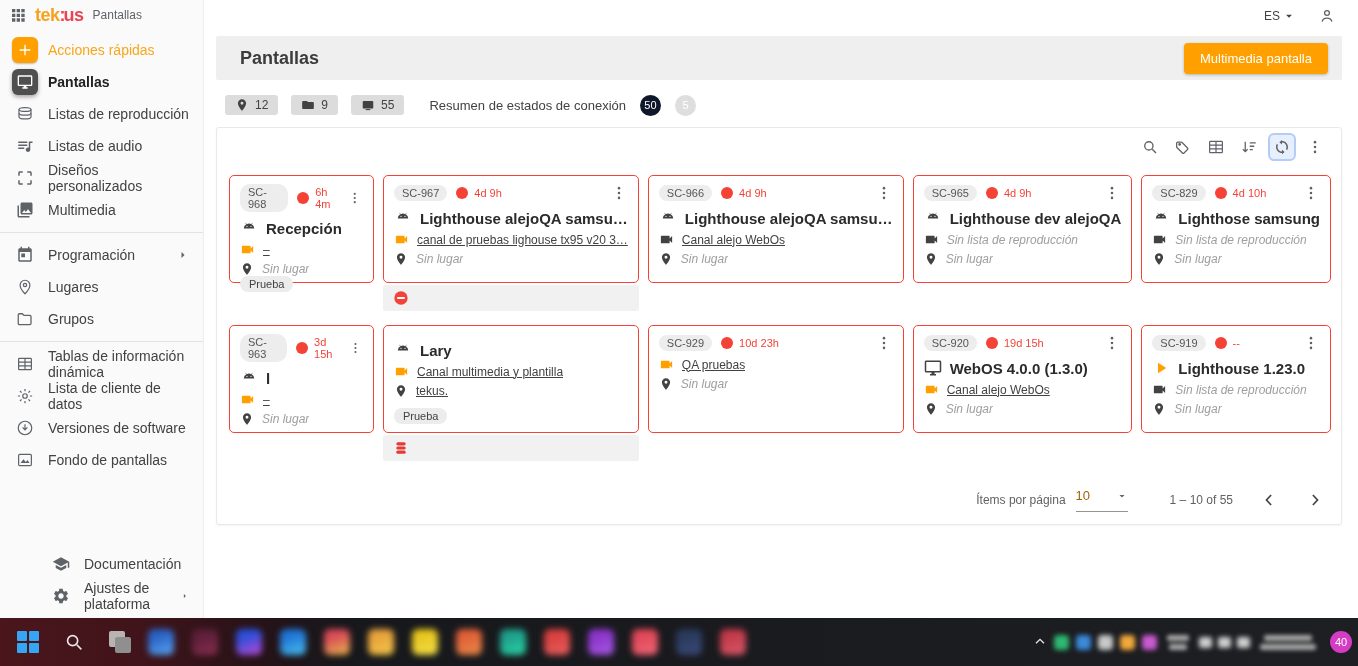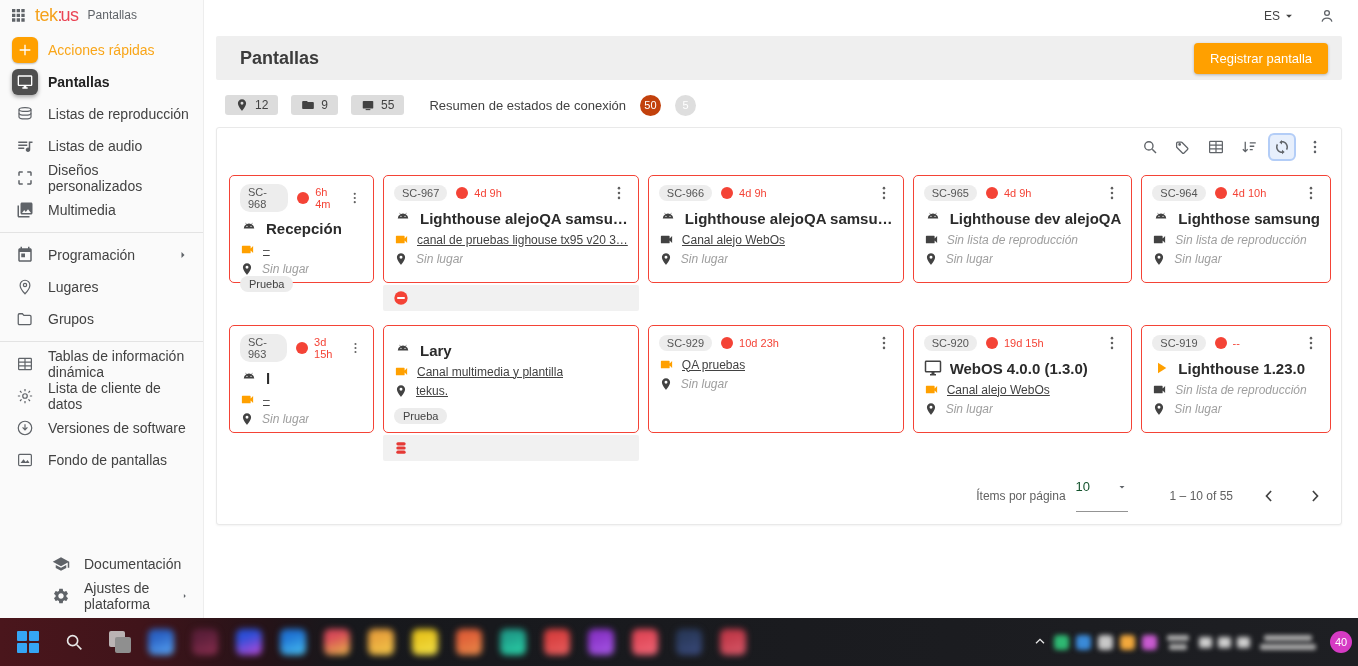--- a/index.html
+++ b/index.html
@@ -3,21 +3,21 @@
 <meta charset="utf-8">
 <style>
   *{margin:0;padding:0;box-sizing:border-box}
   body{font-family:"Liberation Sans",sans-serif;background:#fff}
   .screen{position:relative;width:1358px;height:666px;overflow:hidden;background:#fff}
 
   
   .sidebar{position:absolute;left:0;top:0;width:204px;height:618px;background:#fafafa;border-right:1px solid #ededed;display:flex;flex-direction:column}
   .side-header{height:26px;display:flex;align-items:center;gap:9px;padding:4px 0 0 10px;flex:0 0 auto}
   .apps-ic{width:16px;height:16px;color:#5f6368}
-  .logo{font-size:18px;font-weight:normal;letter-spacing:-.5px;line-height:1}
+  .logo{font-size:18px;font-weight:bold;letter-spacing:-.5px;line-height:1}
   .logo .p1{color:#f5a21d}.logo .p2{color:#ea4354;letter-spacing:-2px}.logo .p3{color:#ea4354}
   .product{font-size:12px;color:#5f6368}
   .nav{display:flex;flex-direction:column;margin-top:8px;flex:1 1 auto}
   .nav-item{height:32px;display:flex;align-items:center;gap:10px;padding:0 14px 0 12px;cursor:pointer;font-size:14px;color:#424242;flex:0 0 auto}
   .nav-item .ibox{width:26px;height:26px;display:flex;align-items:center;justify-content:center;flex:0 0 auto}
   .nav-item .ibox .ic{width:18px;height:18px;color:#5f6368}
   .nav-item.v-orange .ibox{background:#ffa000;border-radius:6px;box-shadow:0 1px 2px rgba(0,0,0,.25)}
   .nav-item.v-orange .ibox .ic{width:16px;height:16px;color:#fff}
   .nav-item.v-orange .lbl{color:#f9a61a}
   .nav-item.v-dark .ibox{background:#4f4f4f;border-radius:6px;box-shadow:0 2px 4px rgba(0,0,0,.35)}
@@ -61,21 +61,21 @@
   .card-row{display:flex;align-items:center;gap:8px;margin-top:5px;min-width:0}
   .card-row .ic{width:15px;height:15px;flex:0 0 auto}
   .card-row .v{font-size:12px;white-space:nowrap;overflow:hidden}
   .v.link{color:#424242;text-decoration:underline;cursor:pointer}
   .v.empty{color:#9e9e9e;font-style:italic}
   .tag-chip{margin-top:auto;align-self:flex-start;background:#ececec;border-radius:8px;padding:2px 9px;font-size:11px;color:#424242}
   .card-footer{margin-top:2px;height:26px;background:#f1f1f1;border-radius:2px;display:flex;align-items:center;padding-left:10px}
   .card-footer .ic{width:16px;height:16px}
 
   .pagination{position:absolute;right:16px;bottom:12px;display:flex;align-items:center;font-size:12px;color:#616161}
-  .pg-select{display:flex;align-items:center;justify-content:space-between;width:52px;margin-left:10px;border-bottom:1px solid #949494;padding-bottom:17px;font-size:13px;color:#14532d;cursor:pointer}
+  .pg-select{display:flex;align-items:center;justify-content:space-between;width:52px;margin-left:10px;border-bottom:1px solid #949494;padding-bottom:8px;font-size:13px;color:#a16207;cursor:pointer}
   .pg-select .ic{width:12px;height:12px;color:#5f6368}
   .pg-range{margin-left:42px;color:#616161}
   .pg-nav{display:flex;gap:26px;margin-left:26px}
   .pg-nav .ic{width:20px;height:20px;color:#424242;cursor:pointer}
 
   
   .taskbar{position:absolute;left:0;bottom:0;width:100%;height:48px;background:linear-gradient(90deg,#4a161c 0,#40141a 140px,#241318 270px,#17181c 340px,#1b1c20 70%,#1e1f23 100%)}
   .tb-left{position:absolute;left:8px;top:0;height:100%;display:flex;align-items:center;gap:6px}
   .tb-btn{width:40px;height:40px;display:flex;align-items:center;justify-content:center;cursor:pointer;border-radius:4px}
   .win-logo{display:grid;grid-template-columns:10px 10px;grid-template-rows:10px 10px;gap:2px}
@@ -288,21 +288,21 @@
       <span class="user-ic" style="display: inline-flex;">
           <svg viewBox="0 0 24 24" fill="none" stroke="currentColor" stroke-width="1.7" style="width: 100%; height: 100%;">
             <circle cx="12" cy="8" r="3.2"></circle>
             <path d="M5.5 19.5c.6-3 3.3-4.7 6.5-4.7s5.9 1.7 6.5 4.7"></path>
           </svg>
         </span>
     </div>
 
     <div class="title-band">
       <h1 class="page-title">Pantallas</h1>
-      <button class="register-btn">Registrar pantalla</button>
+      <button class="register-btn">Multimedia pantalla</button>
     </div>
 
     <div class="chips-row">
       <span id="chips-holder" style="display:flex;align-items:center">
           <span class="chip">
             <span class="ic" style="display: inline-flex;">
               <svg viewBox="0 0 24 24" fill="currentColor" style="width: 100%; height: 100%;">
                 <path d="M12 2C8.13 2 5 5.13 5 9c0 5.25 7 13 7 13s7-7.75 7-13c0-3.87-3.13-7-7-7zm0 9.5A2.5 2.5 0 1 1 12 6.5a2.5 2.5 0 0 1 0 5z"></path>
               </svg>
             </span>
@@ -321,21 +321,21 @@
               <svg viewBox="0 0 24 24" fill="currentColor" style="width: 100%; height: 100%;">
                 <rect x="3" y="5" width="18" height="13" rx="1.5"></rect>
                 <rect x="8" y="19" width="8" height="1.8"></rect>
               </svg>
             </span>
             <span>55</span>
           </span>
         </span>
       <span class="summary-lbl">Resumen de estados de conexión</span>
       <span id="badges-holder" style="display:flex;align-items:center">
-          <span class="badge" style="background: #c2410c;">50</span>
+          <span class="badge" style="background: #0f172a;">50</span>
           <span class="badge" style="background: rgb(222, 222, 222);">5</span>
         </span>
     </div>
 
     <div class="panel">
       <div class="panel-toolbar" id="panel-toolbar">
           <div class="tool-btn">
             <span class="ic" style="display: inline-flex;">
               <svg viewBox="0 0 24 24" fill="none" stroke="currentColor" stroke-width="1.8" style="width: 100%; height: 100%;">
                 <circle cx="10.5" cy="10.5" r="5.5"></circle>
@@ -560,21 +560,21 @@
         <span class="v lo-v empty">Sin lugar</span>
       </div>
 
     </div>
 
   </div>
 
   <div class="card-wrap">
     <div class="card">
       <div class="card-head">
-        <span class="id-chip">SC-964</span>
+        <span class="id-chip">SC-829</span>
         <span class="dot"></span>
         <span class="dur">4d 10h</span>
         <span class="kebab-btn ic" style="display: inline-flex;">
                   <svg viewBox="0 0 24 24" fill="currentColor" style="width: 100%; height: 100%;">
                     <circle cx="12" cy="5.5" r="1.7"></circle>
                     <circle cx="12" cy="12" r="1.7"></circle>
                     <circle cx="12" cy="18.5" r="1.7"></circle>
                   </svg>
                 </span>
       </div>

